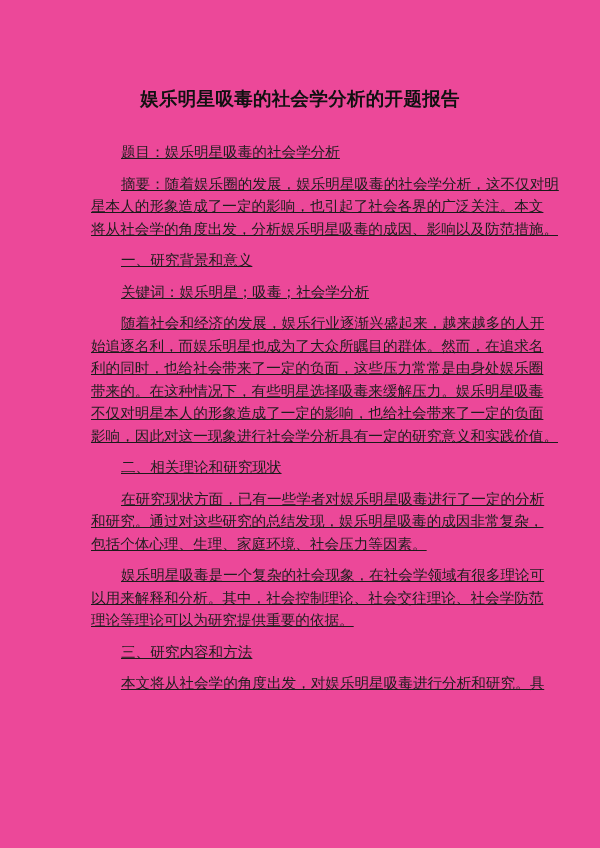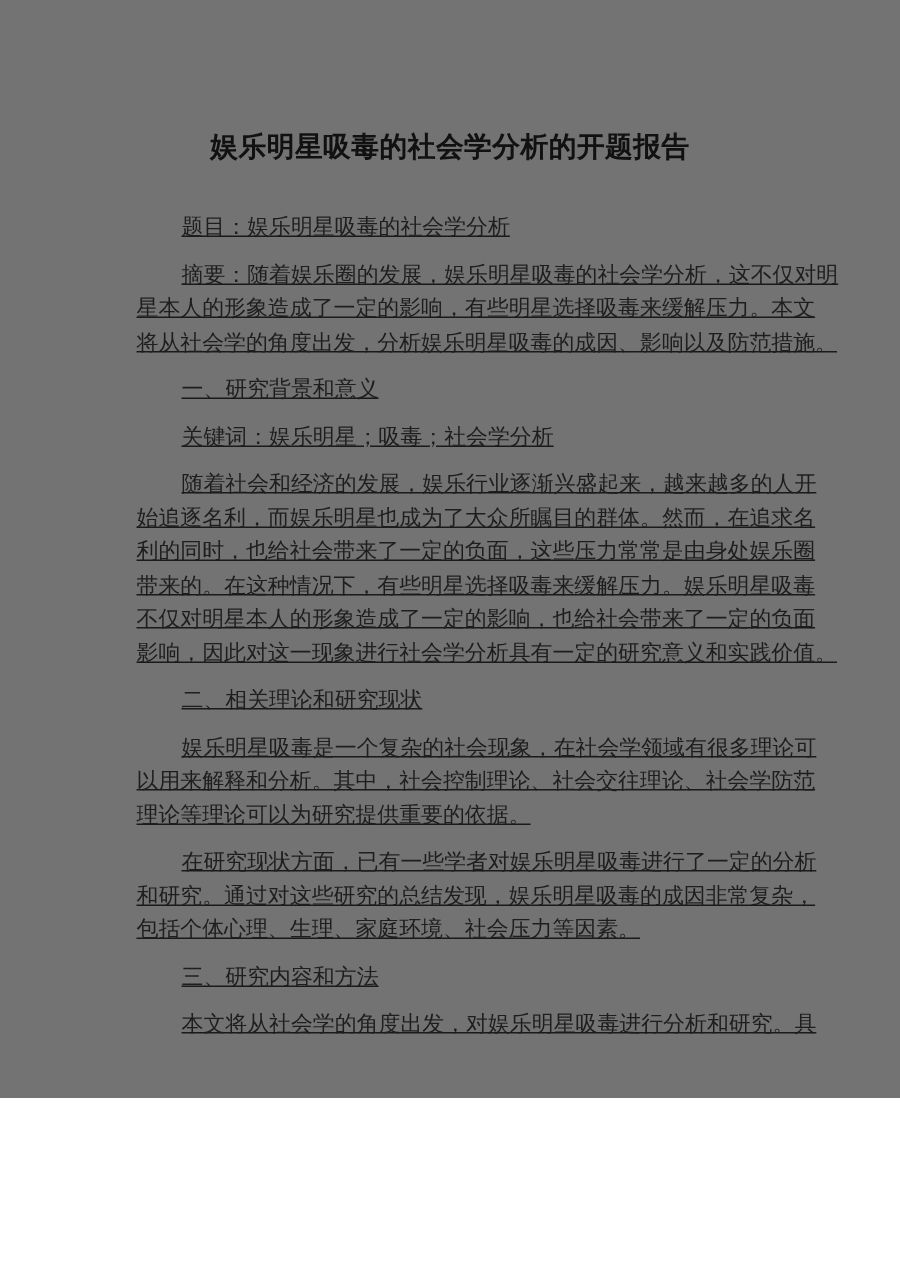--- a/index.html
+++ b/index.html
@@ -13,22 +13,22 @@
     overflow: hidden;
     position: relative;
     font-family: "DejaVu Sans", "Liberation Sans", sans-serif;
     color: #1a1a1a;
   }
   .page {
     position: absolute;
     left: 0;
     top: 0;
     width: 600px;
-    height: 732px;
-    background: #737373;
+    height: 848px;
+    background: #ec4899;
   }
   .doc-title {
     position: absolute;
     left: 0;
     width: 600px;
     top: 87px;
     text-align: center;
     font-size: 18.5px;
     font-weight: bold;
     line-height: 24px;
@@ -65,21 +65,21 @@
   <h1 class="doc-title">娱乐明星吸毒的社会学分析的开题报告</h1>
 
   <div class="body">
 
     <p class="para">
       <span class="line first">题目：娱乐明星吸毒的社会学分析</span>
     </p>
 
     <p class="para">
       <span class="line first">摘要：随着娱乐圈的发展，娱乐明星吸毒的社会学分析，这不仅对明</span>
-      <span class="line">星本人的形象造成了一定的影响，有些明星选择吸毒来缓解压力。本文</span>
+      <span class="line">星本人的形象造成了一定的影响，也引起了社会各界的广泛关注。本文</span>
       <span class="line">将从社会学的角度出发，分析娱乐明星吸毒的成因、影响以及防范措施。</span>
     </p>
 
     <p class="para">
       <span class="line first">一、研究背景和意义</span>
     </p>
 
     <p class="para">
       <span class="line first">关键词：娱乐明星；吸毒；社会学分析</span>
     </p>
@@ -91,29 +91,29 @@
       <span class="line">带来的。在这种情况下，有些明星选择吸毒来缓解压力。娱乐明星吸毒</span>
       <span class="line">不仅对明星本人的形象造成了一定的影响，也给社会带来了一定的负面</span>
       <span class="line">影响，因此对这一现象进行社会学分析具有一定的研究意义和实践价值。</span>
     </p>
 
     <p class="para">
       <span class="line first">二、相关理论和研究现状</span>
     </p>
 
     <p class="para">
+      <span class="line first">在研究现状方面，已有一些学者对娱乐明星吸毒进行了一定的分析</span>
+      <span class="line">和研究。通过对这些研究的总结发现，娱乐明星吸毒的成因非常复杂，</span>
+      <span class="line">包括个体心理、生理、家庭环境、社会压力等因素。</span>
+    </p>
+
+    <p class="para">
       <span class="line first">娱乐明星吸毒是一个复杂的社会现象，在社会学领域有很多理论可</span>
       <span class="line">以用来解释和分析。其中，社会控制理论、社会交往理论、社会学防范</span>
       <span class="line">理论等理论可以为研究提供重要的依据。</span>
-    </p>
-
-    <p class="para">
-      <span class="line first">在研究现状方面，已有一些学者对娱乐明星吸毒进行了一定的分析</span>
-      <span class="line">和研究。通过对这些研究的总结发现，娱乐明星吸毒的成因非常复杂，</span>
-      <span class="line">包括个体心理、生理、家庭环境、社会压力等因素。</span>
     </p>
 
     <p class="para">
       <span class="line first">三、研究内容和方法</span>
     </p>
 
     <p class="para">
       <span class="line first">本文将从社会学的角度出发，对娱乐明星吸毒进行分析和研究。具</span>
     </p>
   </div>

